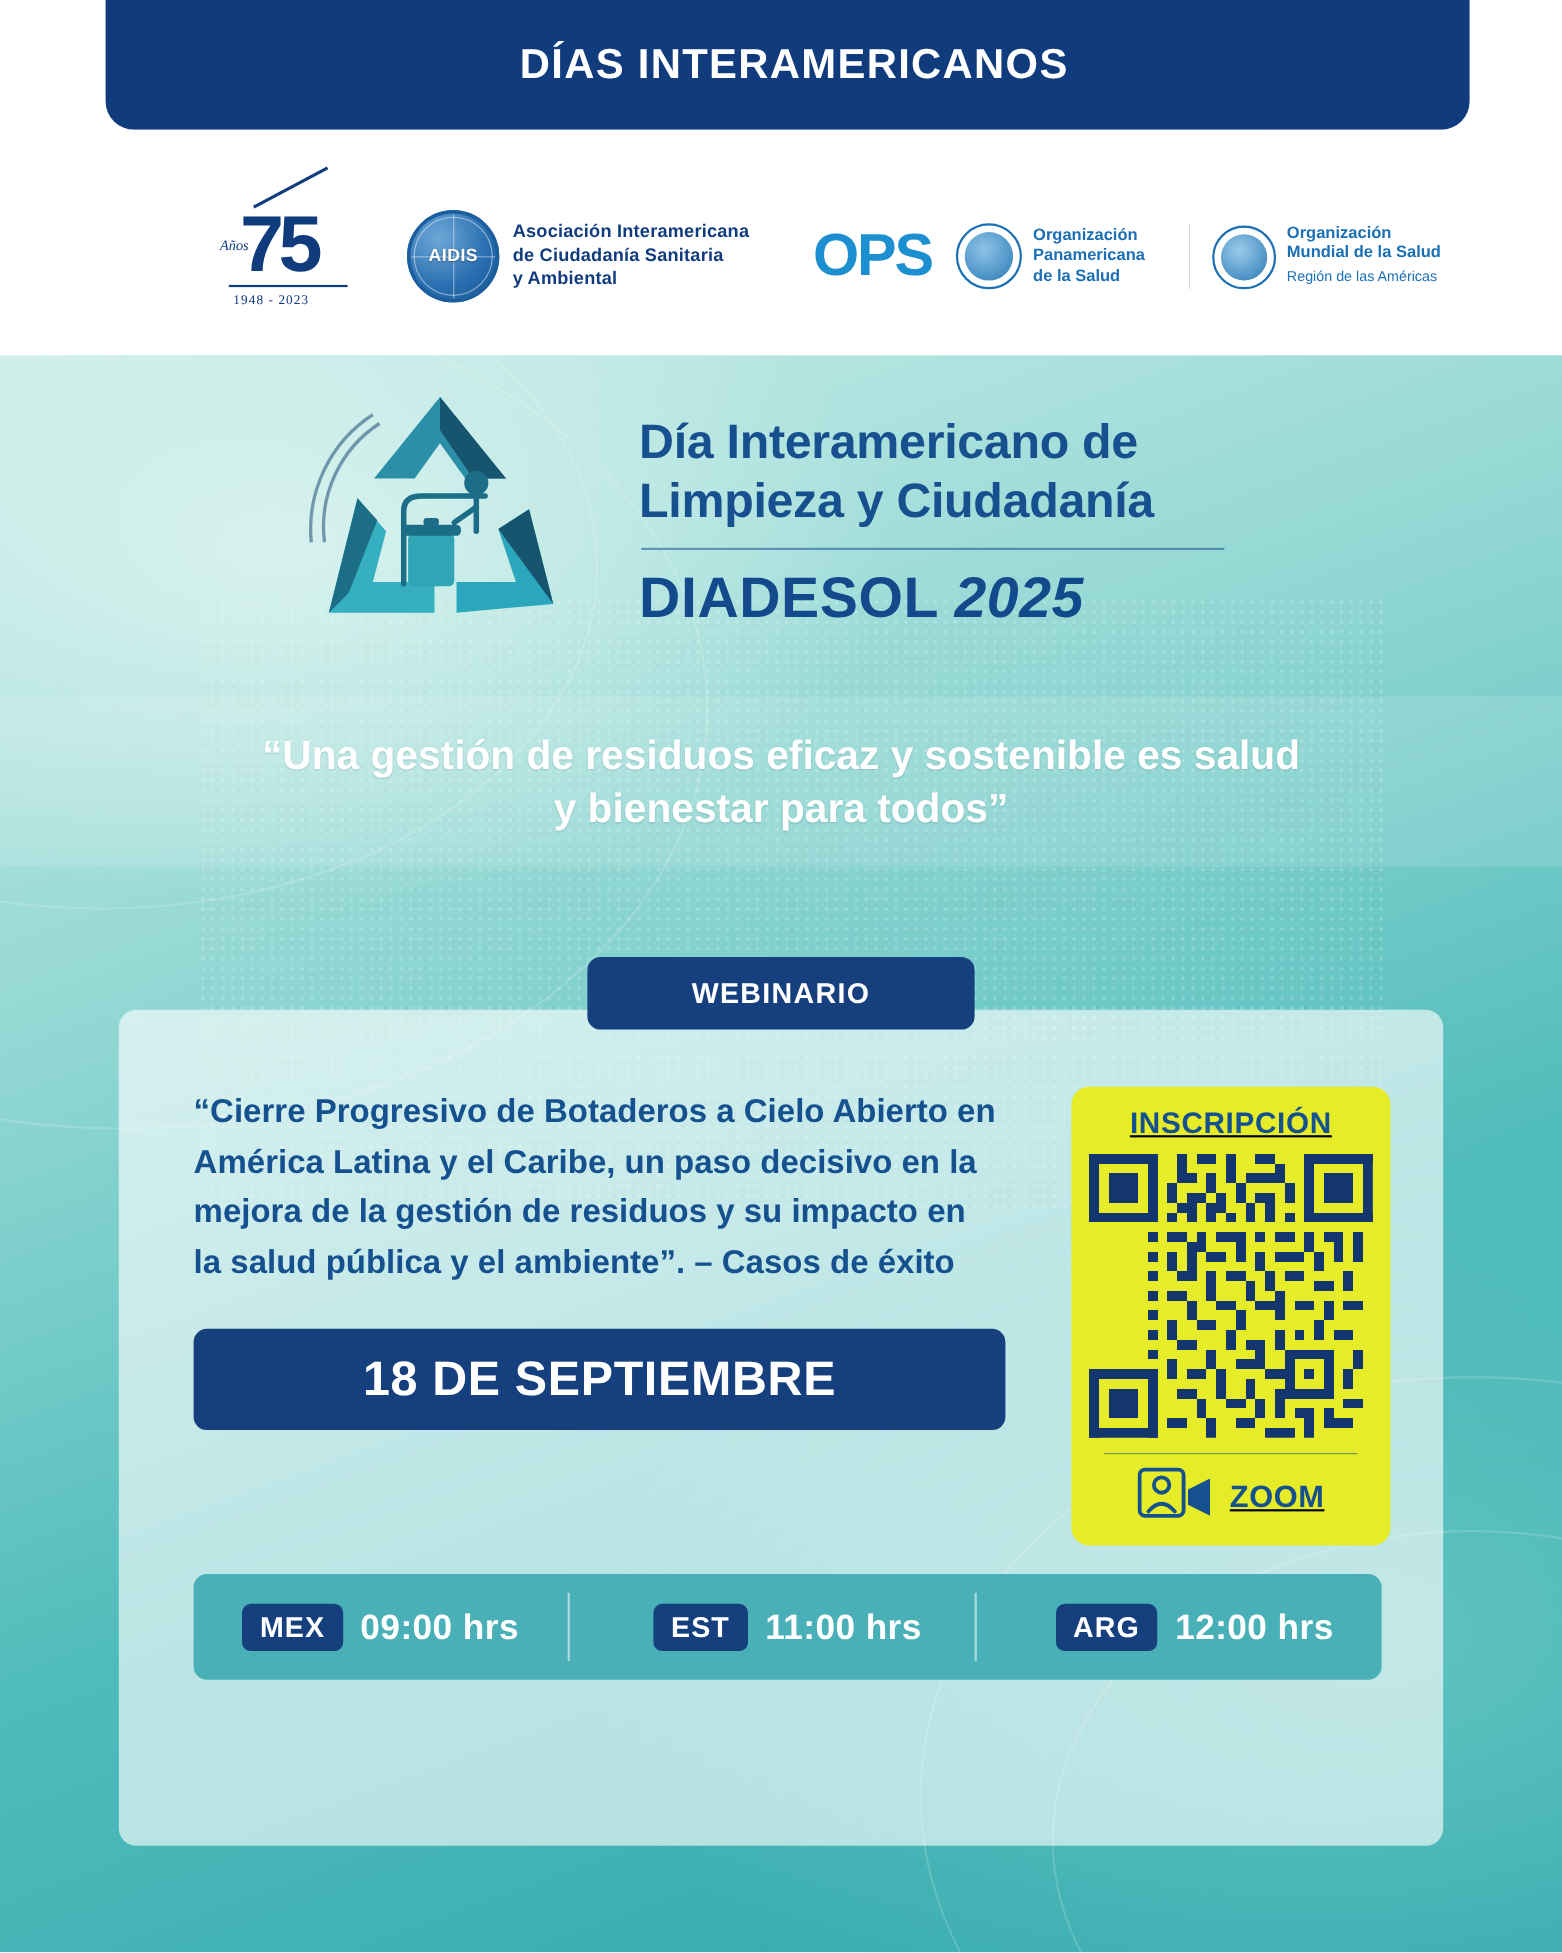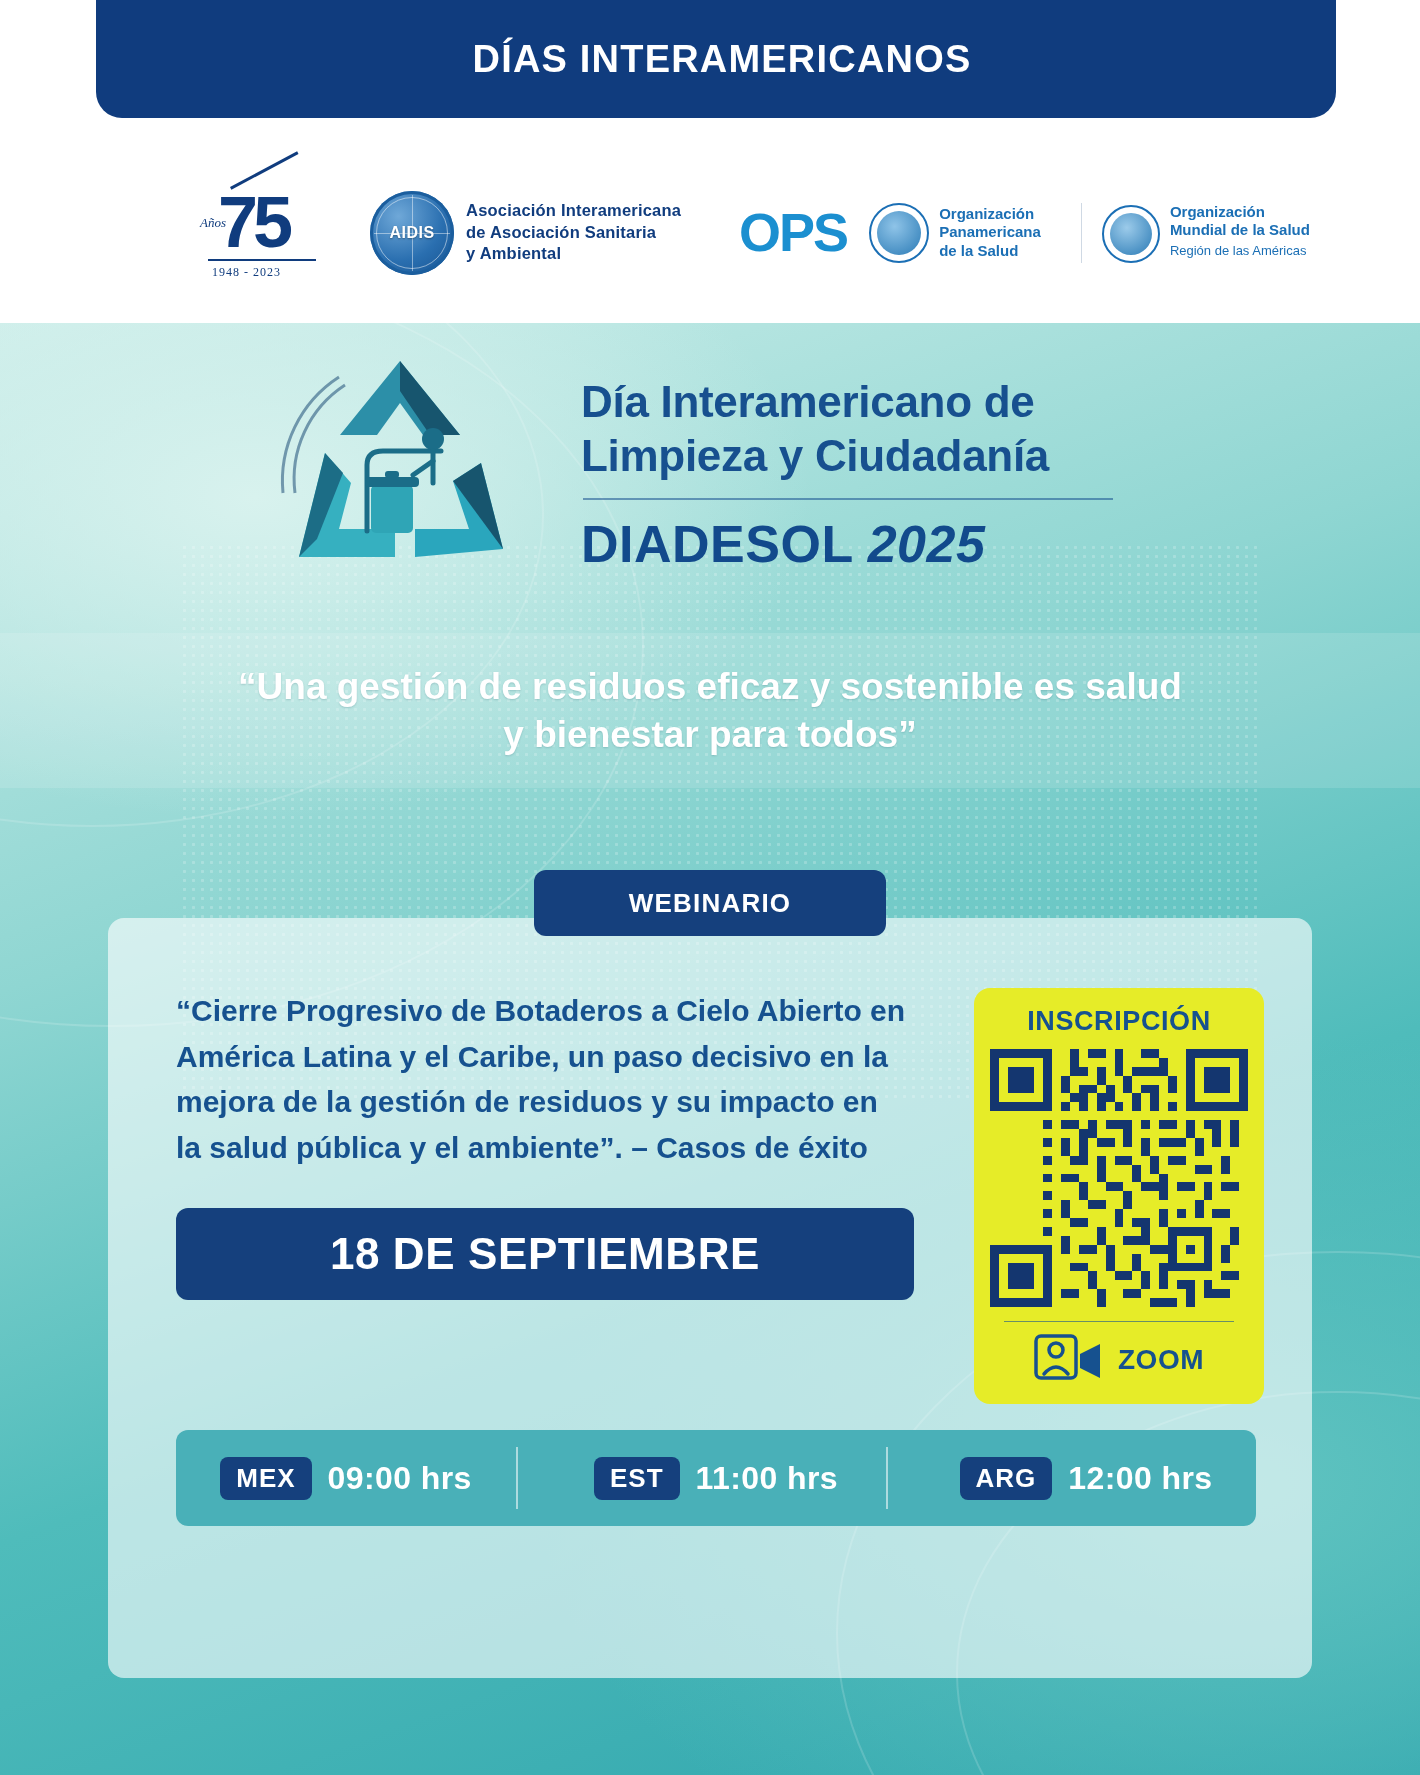--- a/index.html
+++ b/index.html
@@ -395,20 +395,21 @@
   }
 
   
   .qr-panel {
     width: 300px;
     background: #e6ec28;
     border-radius: 16px;
     padding: 18px 16px 16px;
     box-sizing: border-box;
     text-align: center;
+    text-decoration: underline;
   }
   .qr-label {
     color: #16518f;
     font-size: 27px;
     font-weight: bold;
     letter-spacing: .6px;
     margin-bottom: 12px;
   }
   .qr-code {
     width: 258px;
@@ -512,21 +513,21 @@
     </div>
 
     <div class="aidis-block">
       <div class="aidis-globe">
         <div class="meridian"></div>
         <div class="equator"></div>
         <div class="txt">AIDIS</div>
       </div>
       <div class="aidis-text">
         <div>Asociación Interamericana</div>
-        <div>de Asociación Sanitaria</div>
+        <div>de Ciudadanía Sanitaria</div>
         <div>y Ambiental</div>
       </div>
     </div>
 
     <div class="ops-block">
       <div class="ops-word">OPS</div>
 
       <div class="paho-block">
         <div class="paho-seal"></div>
         <div class="paho-txt">

